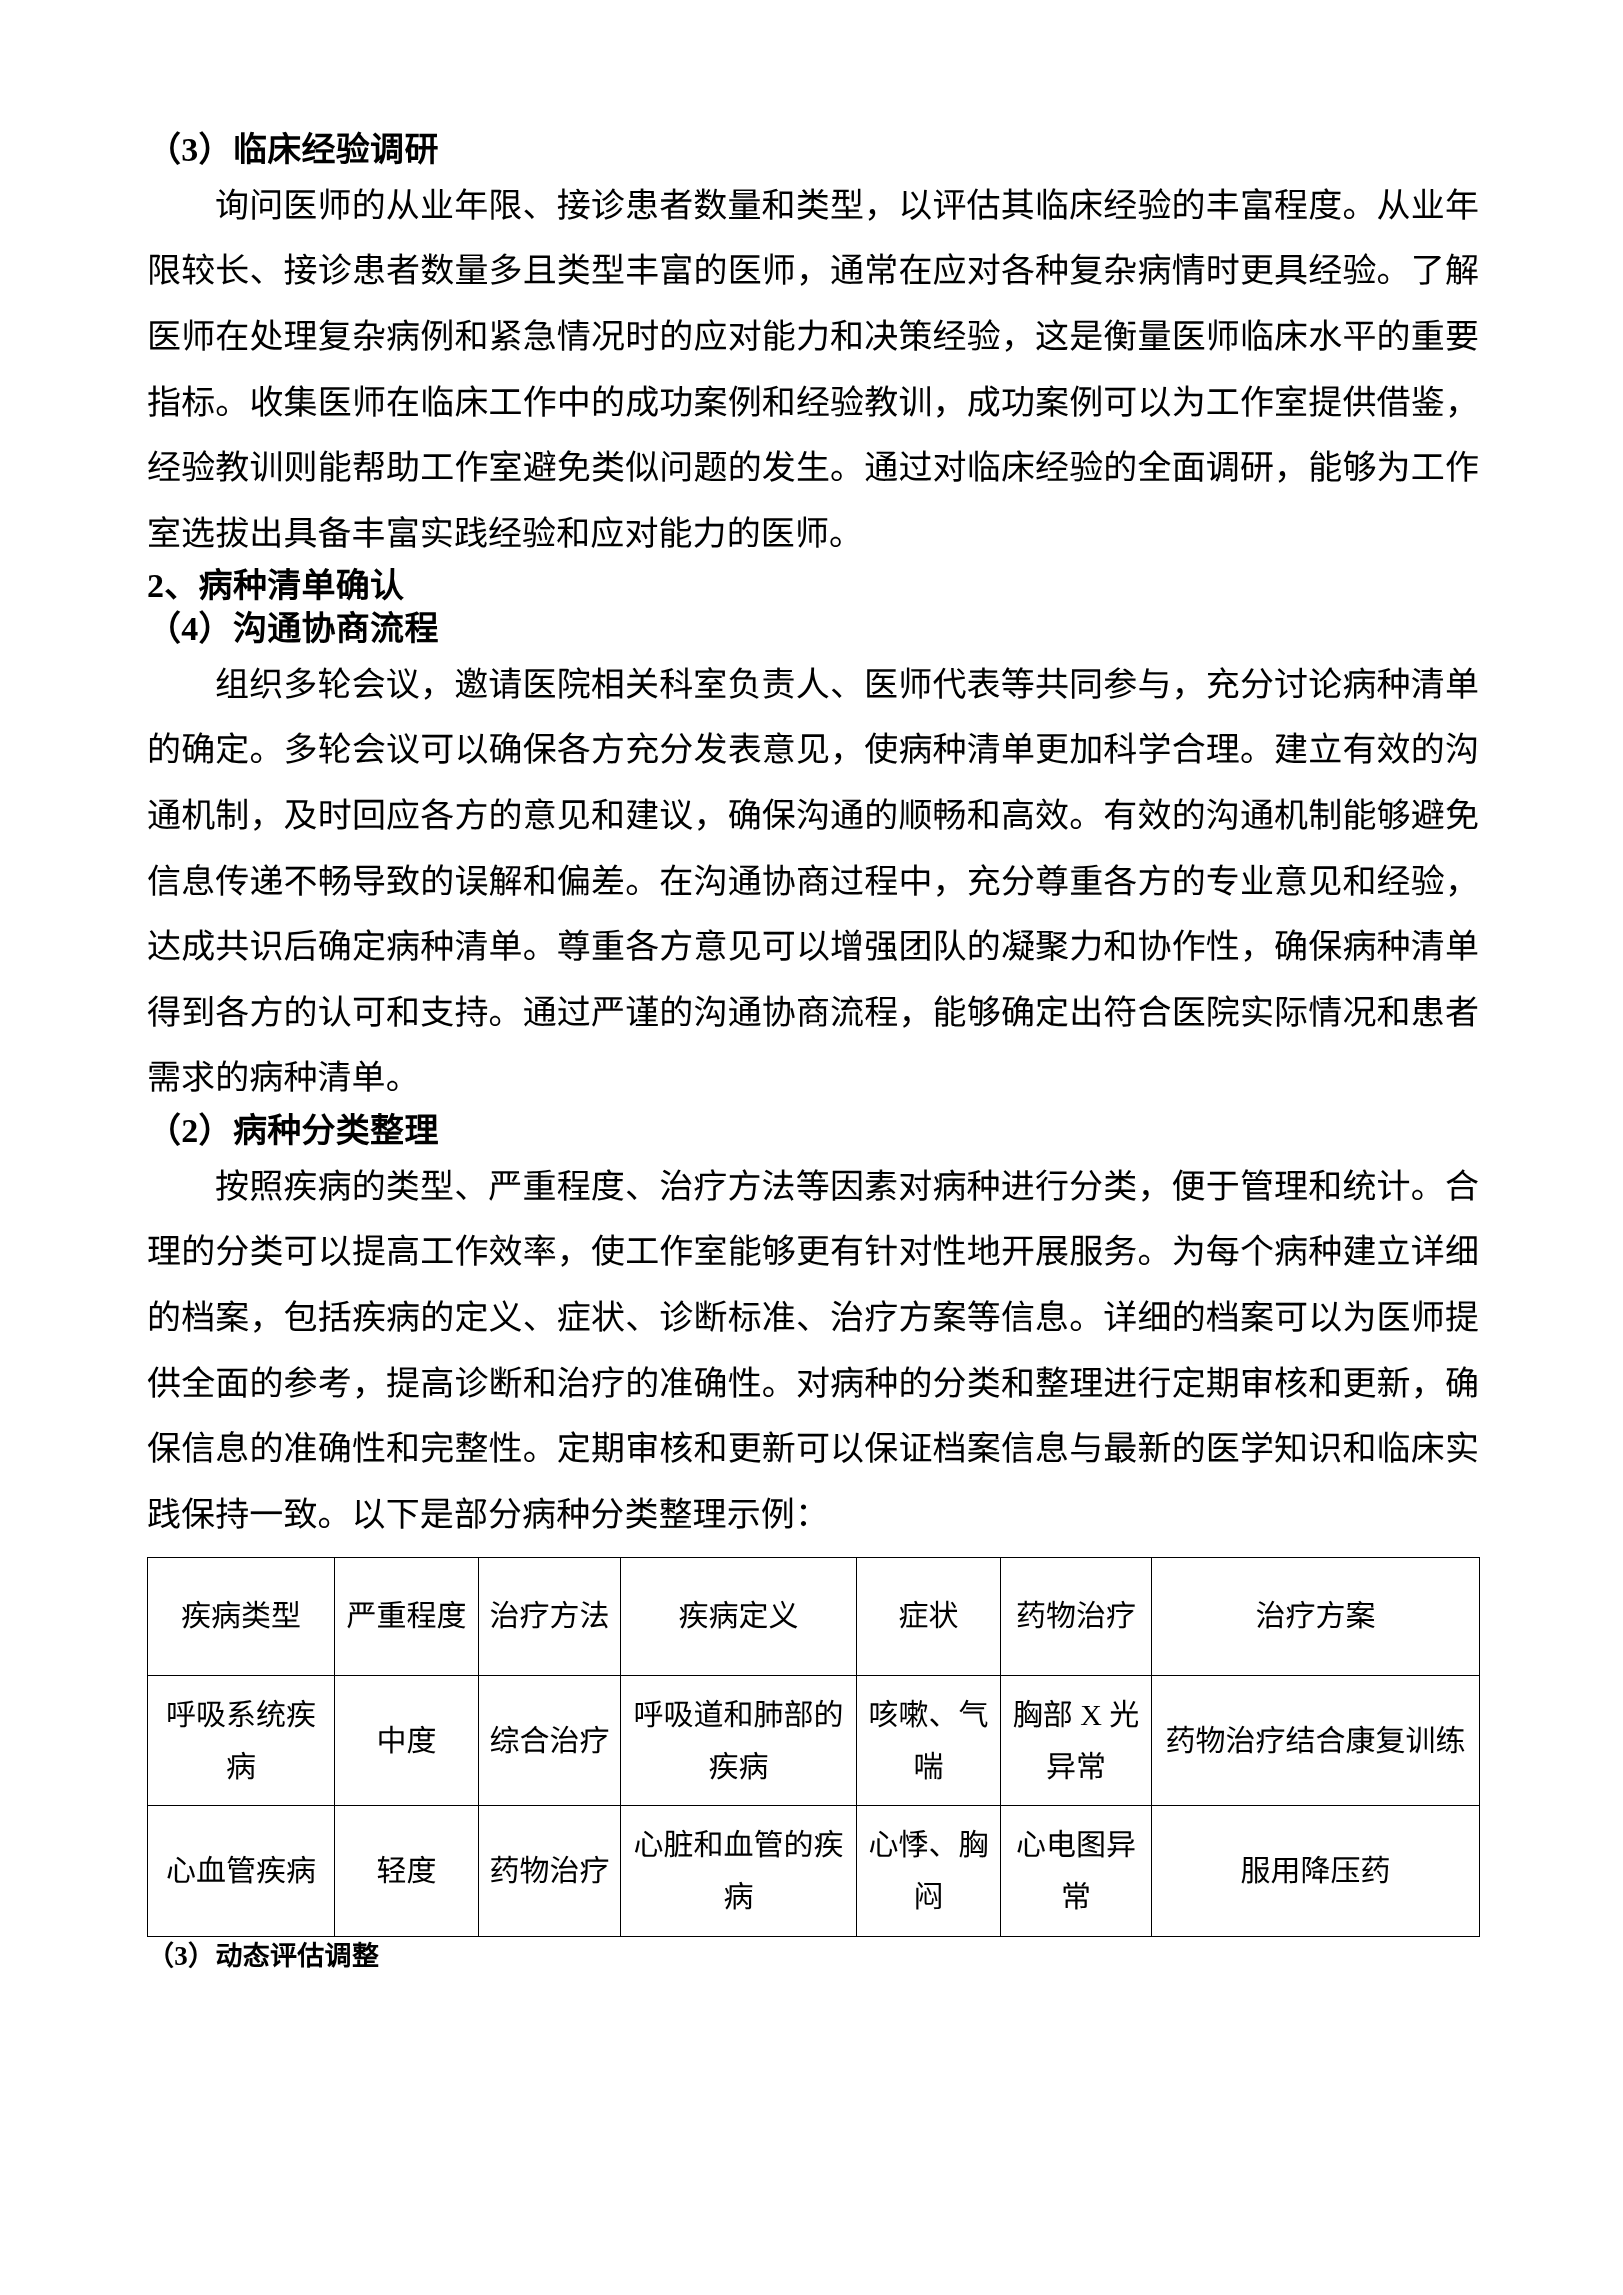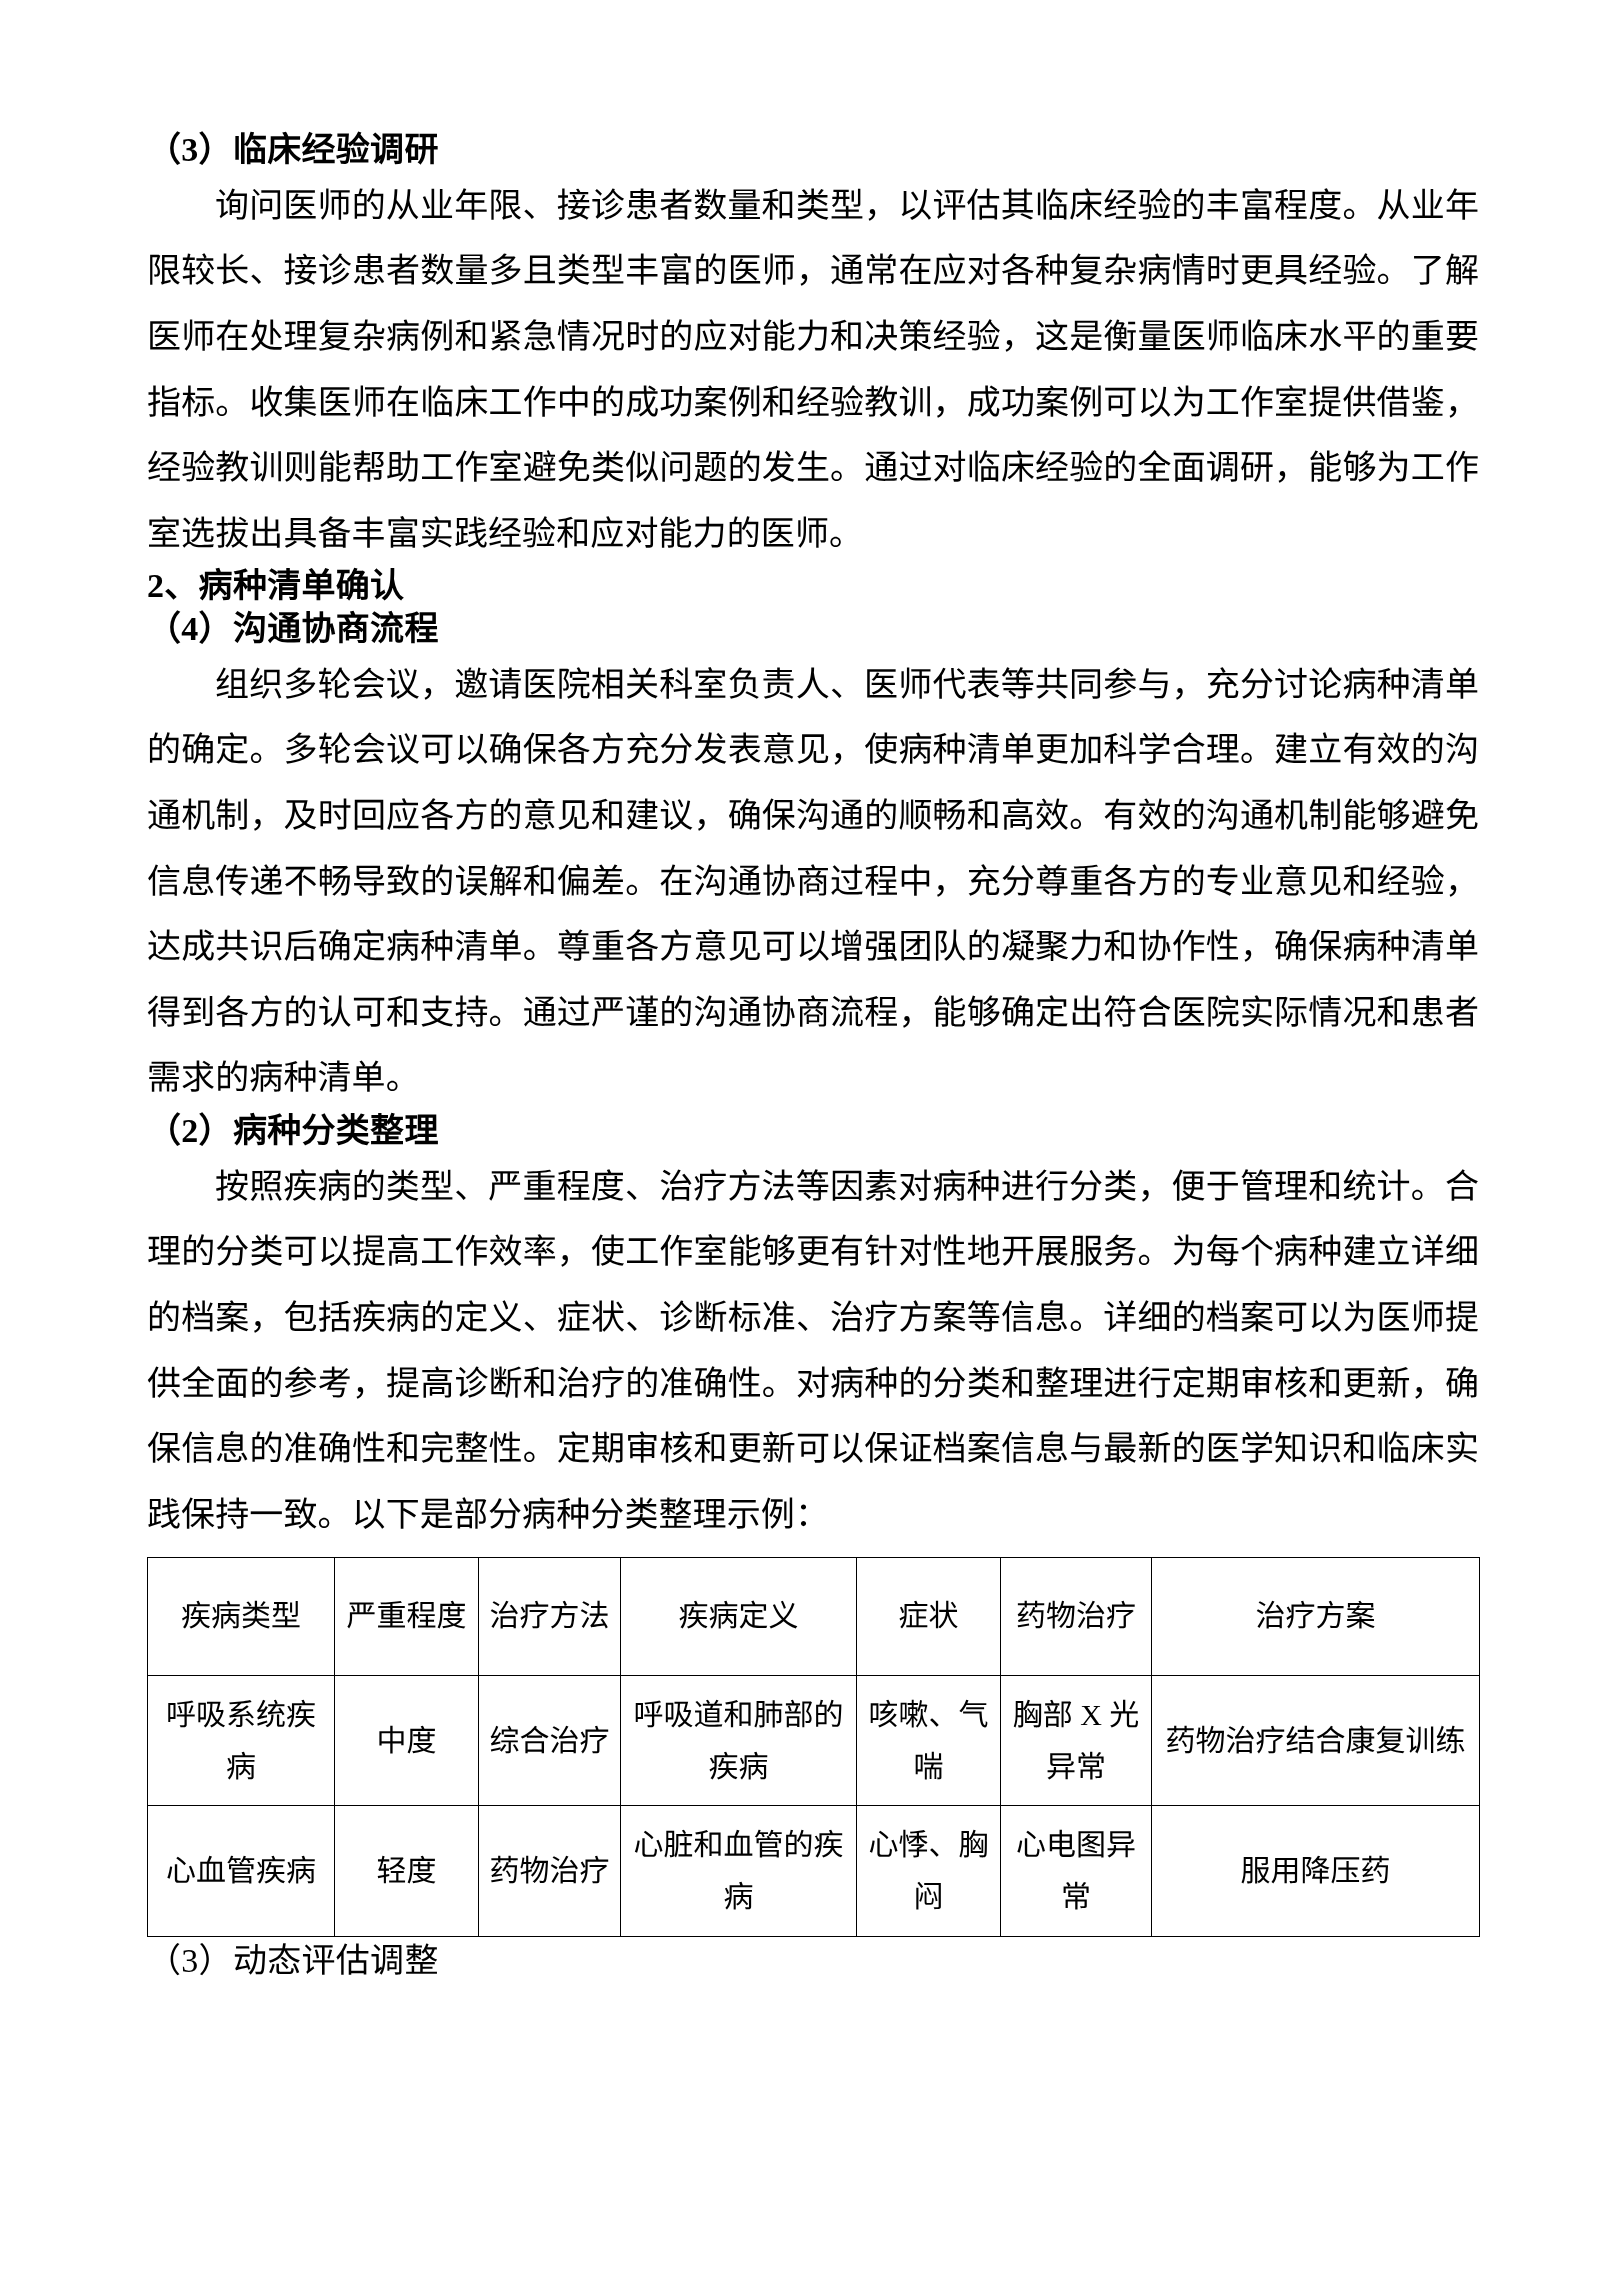--- a/index.html
+++ b/index.html
@@ -82,22 +82,22 @@
   
   col.c0 { width: 187px; }
   col.c1 { width: 144px; }
   col.c2 { width: 142px; }
   col.c3 { width: 236px; }
   col.c4 { width: 144px; }
   col.c5 { width: 151px; }
   col.c6 { width: 328px; }
 
   .post-table-heading {
-    font-size: 34px;
-    font-weight: normal;
+    font-size: 27px;
+    font-weight: bold;
     line-height: 1.18;
     margin: 3.9px 0 0 0;
     letter-spacing: 0.3px;
     white-space: nowrap;
   }
 </style>
 </head>
 <body>
 
 <div class="page">

